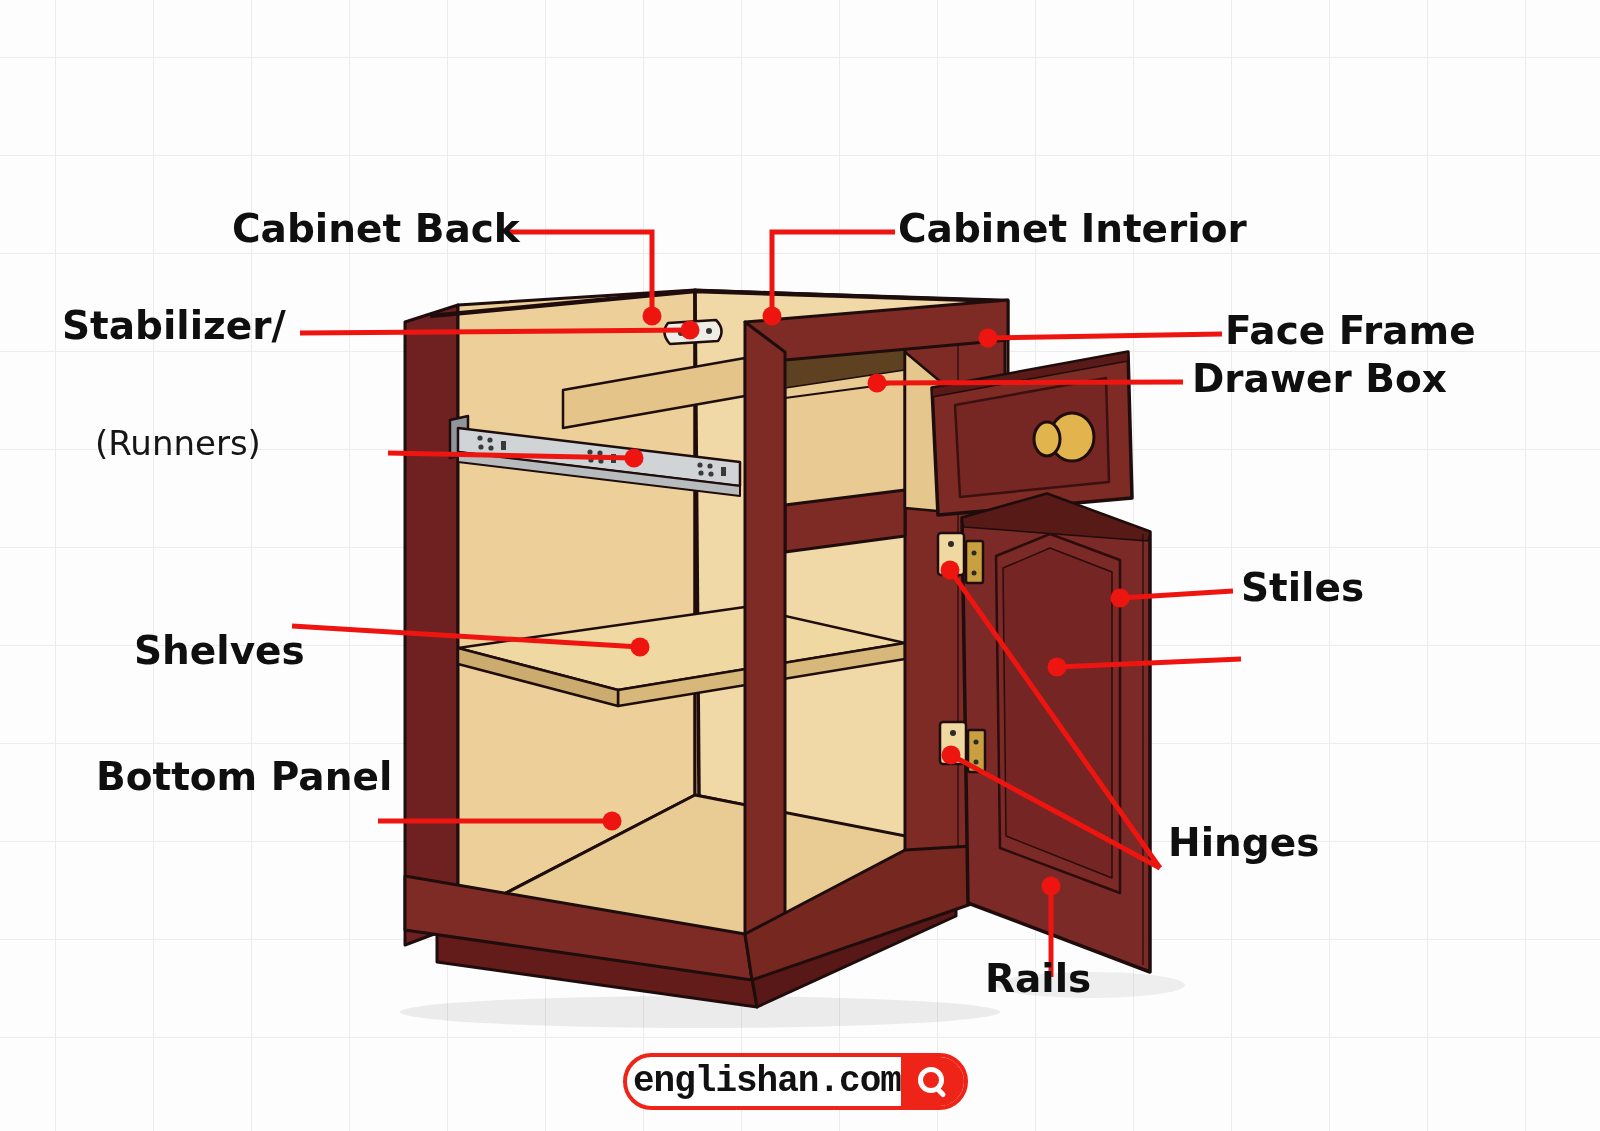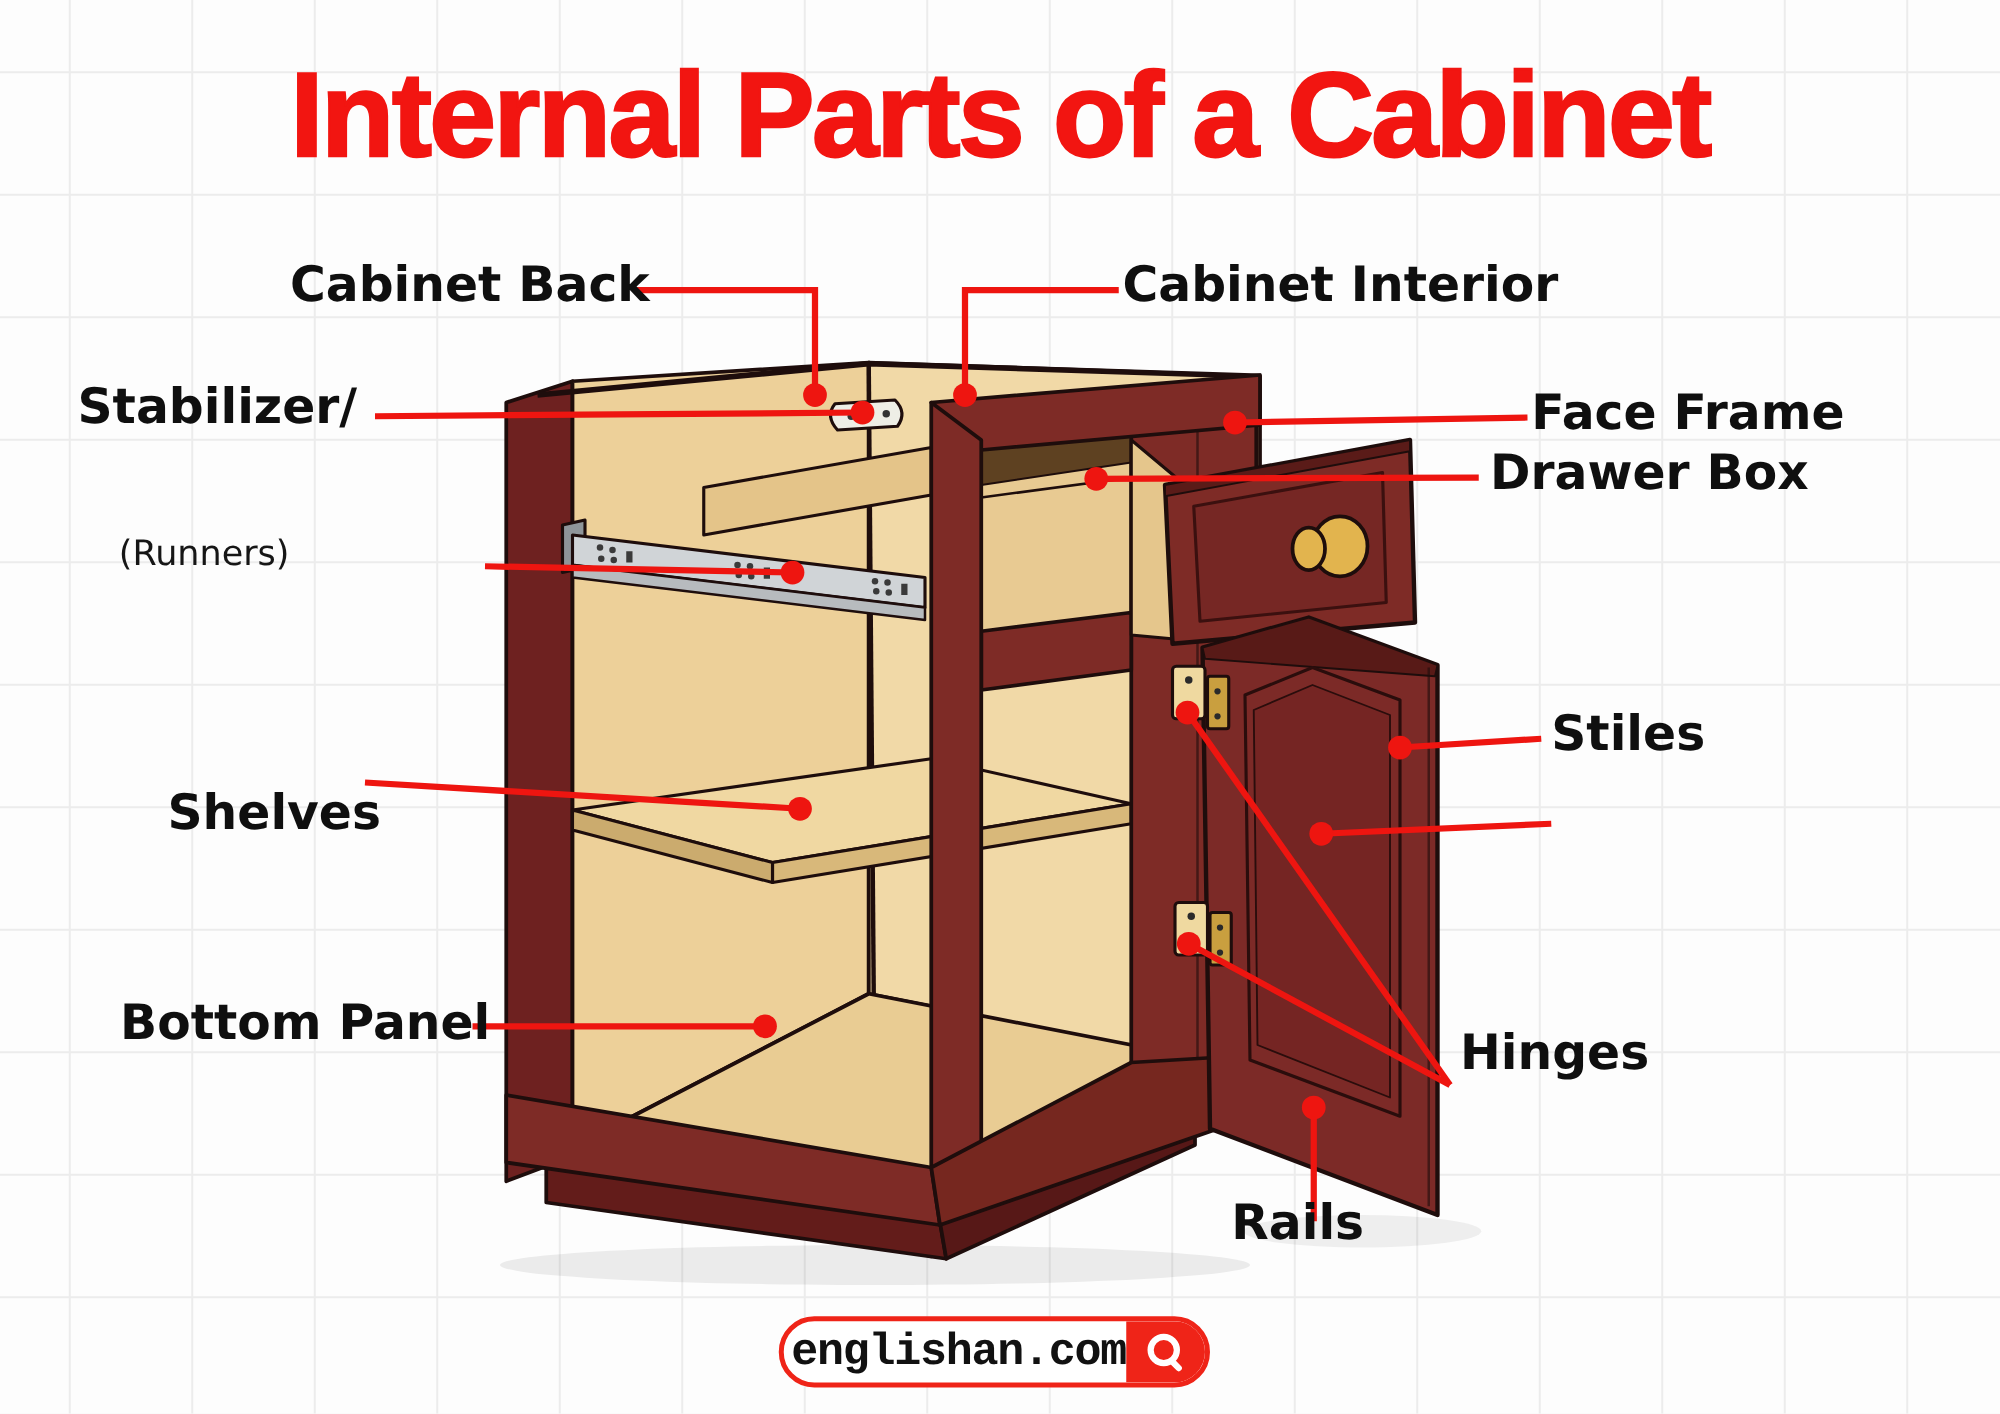--- a/index.html
+++ b/index.html
@@ -28,21 +28,21 @@
     -webkit-text-stroke:2px #F21511;
   }
   .lbl{
     position:absolute;
     font-family:"DejaVu Sans",sans-serif;
     font-weight:800;font-size:39px;line-height:42px;
     color:#0f0f0f;white-space:nowrap;
   }
   .lbl .sub{
     display:block;text-align:center;
-    font-size:28px;font-weight:400;line-height:30px;color:#161616;
+    font-size:34px;font-weight:400;line-height:30px;color:#161616;
   }
   svg{position:absolute;left:0;top:0;}
   
   #watermark{
     position:absolute;left:623px;top:1053px;width:345px;height:57px;
     background:#ffffff;border:4px solid #EF2418;border-radius:33px;
     box-sizing:border-box;display:flex;align-items:center;overflow:hidden;
   }
   #watermark .wm-text{
     flex:1;text-align:center;
@@ -216,21 +216,20 @@
       <circle cx="988" cy="338" r="9.5"></circle>
       <circle cx="877" cy="383" r="9.5"></circle>
       <circle cx="1120" cy="598" r="9.5"></circle>
       <circle cx="1057" cy="667" r="9.5"></circle>
       <circle cx="950" cy="570" r="9.5"></circle>
       <circle cx="951" cy="755" r="9.5"></circle>
       <circle cx="1051" cy="886" r="9.5"></circle>
     </g>
   </svg>
 
-  <div id="page-title">Internal Parts of a Cabinet</div>
 
   <div class="lbl" style="left:232px;top:208px;">
     <span>Cabinet Back</span>
   </div>
 
   <div class="lbl" style="left:898px;top:208px;">
     <span>Cabinet Interior</span>
   </div>
 
   <div class="lbl" style="left:62px;top:305px;">
@@ -238,21 +237,21 @@
   </div>
 
   <div class="lbl" style="left:95px;top:428px;text-align:center;">
     <span class="sub">(Runners)</span>
   </div>
 
   <div class="lbl" style="left:134px;top:602px;margin-top:28px;">
     <span>Shelves</span>
   </div>
 
-  <div class="lbl" style="left:96px;top:798px;">
+  <div class="lbl" style="left:96px;top:756px;">
     <span>Bottom Panel</span>
   </div>
 
   <div class="lbl" style="left:1194px;top:310px;margin-left:31px;">
     <span>Face Frame</span>
   </div>
 
   <div class="lbl" style="left:1192px;top:358px;">
     <span>Drawer Box</span>
   </div>

